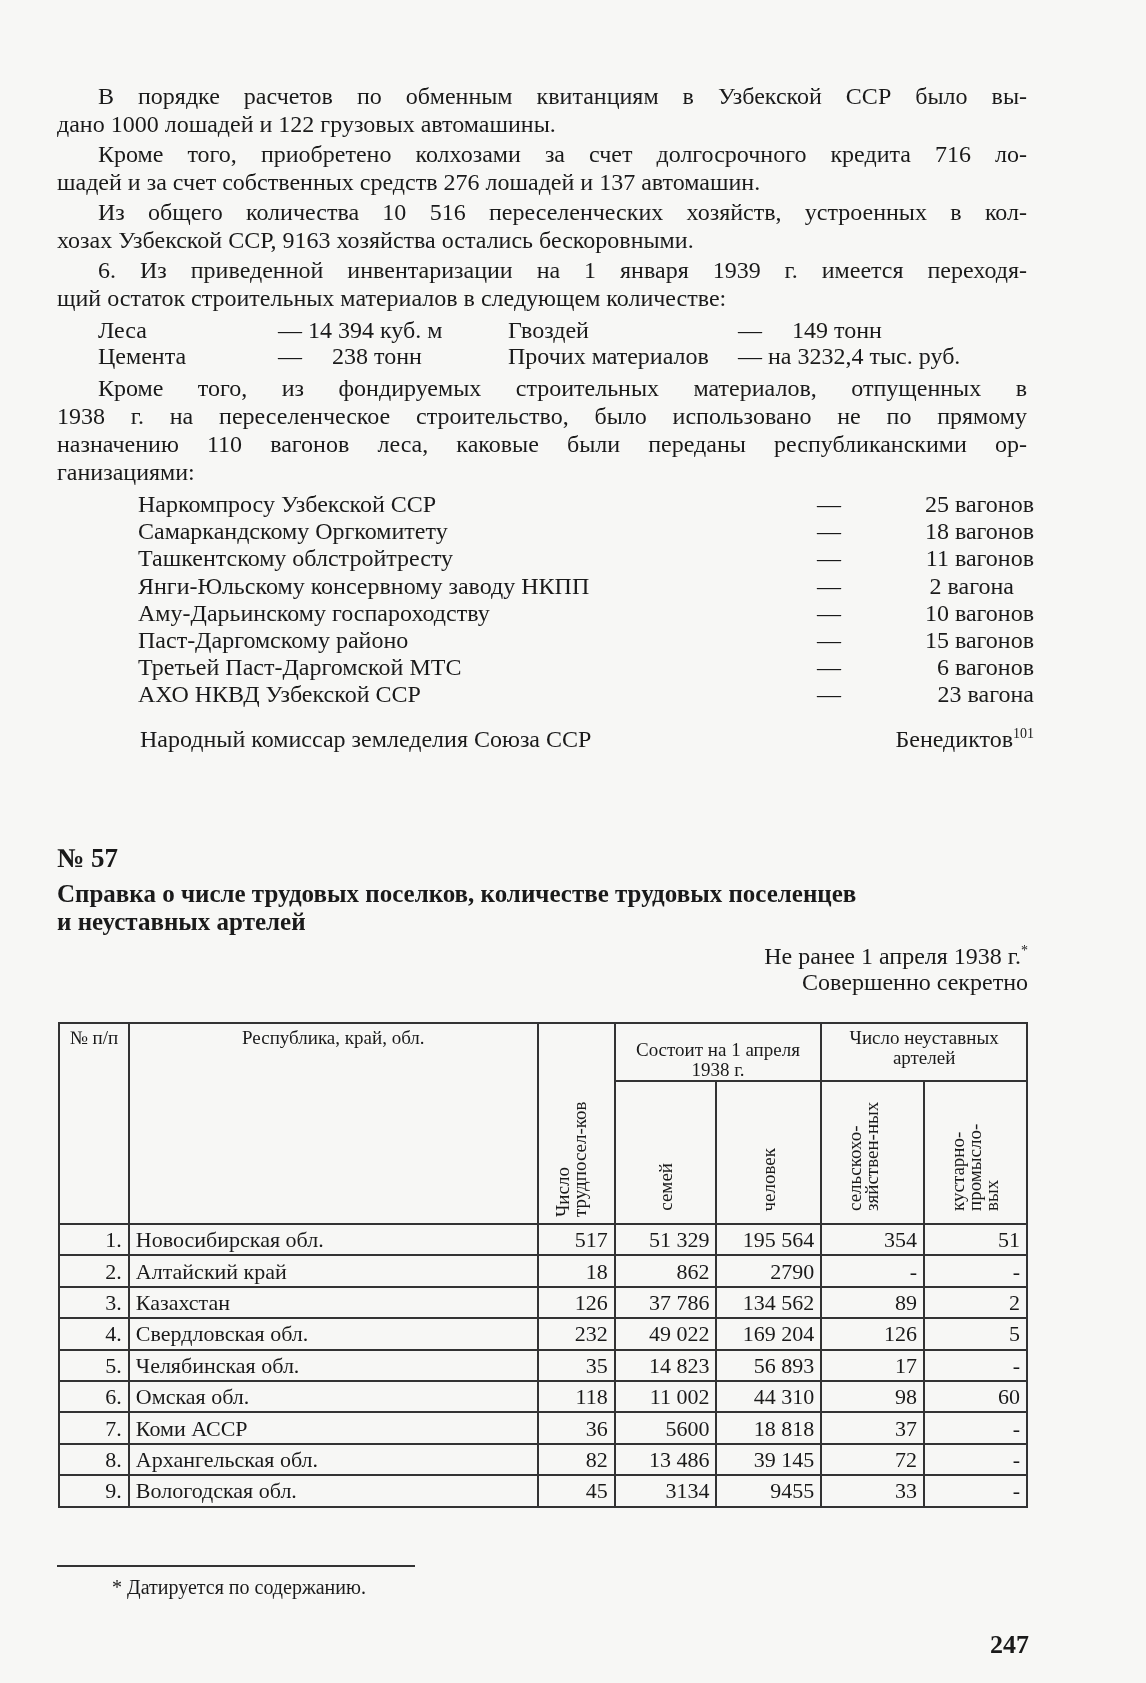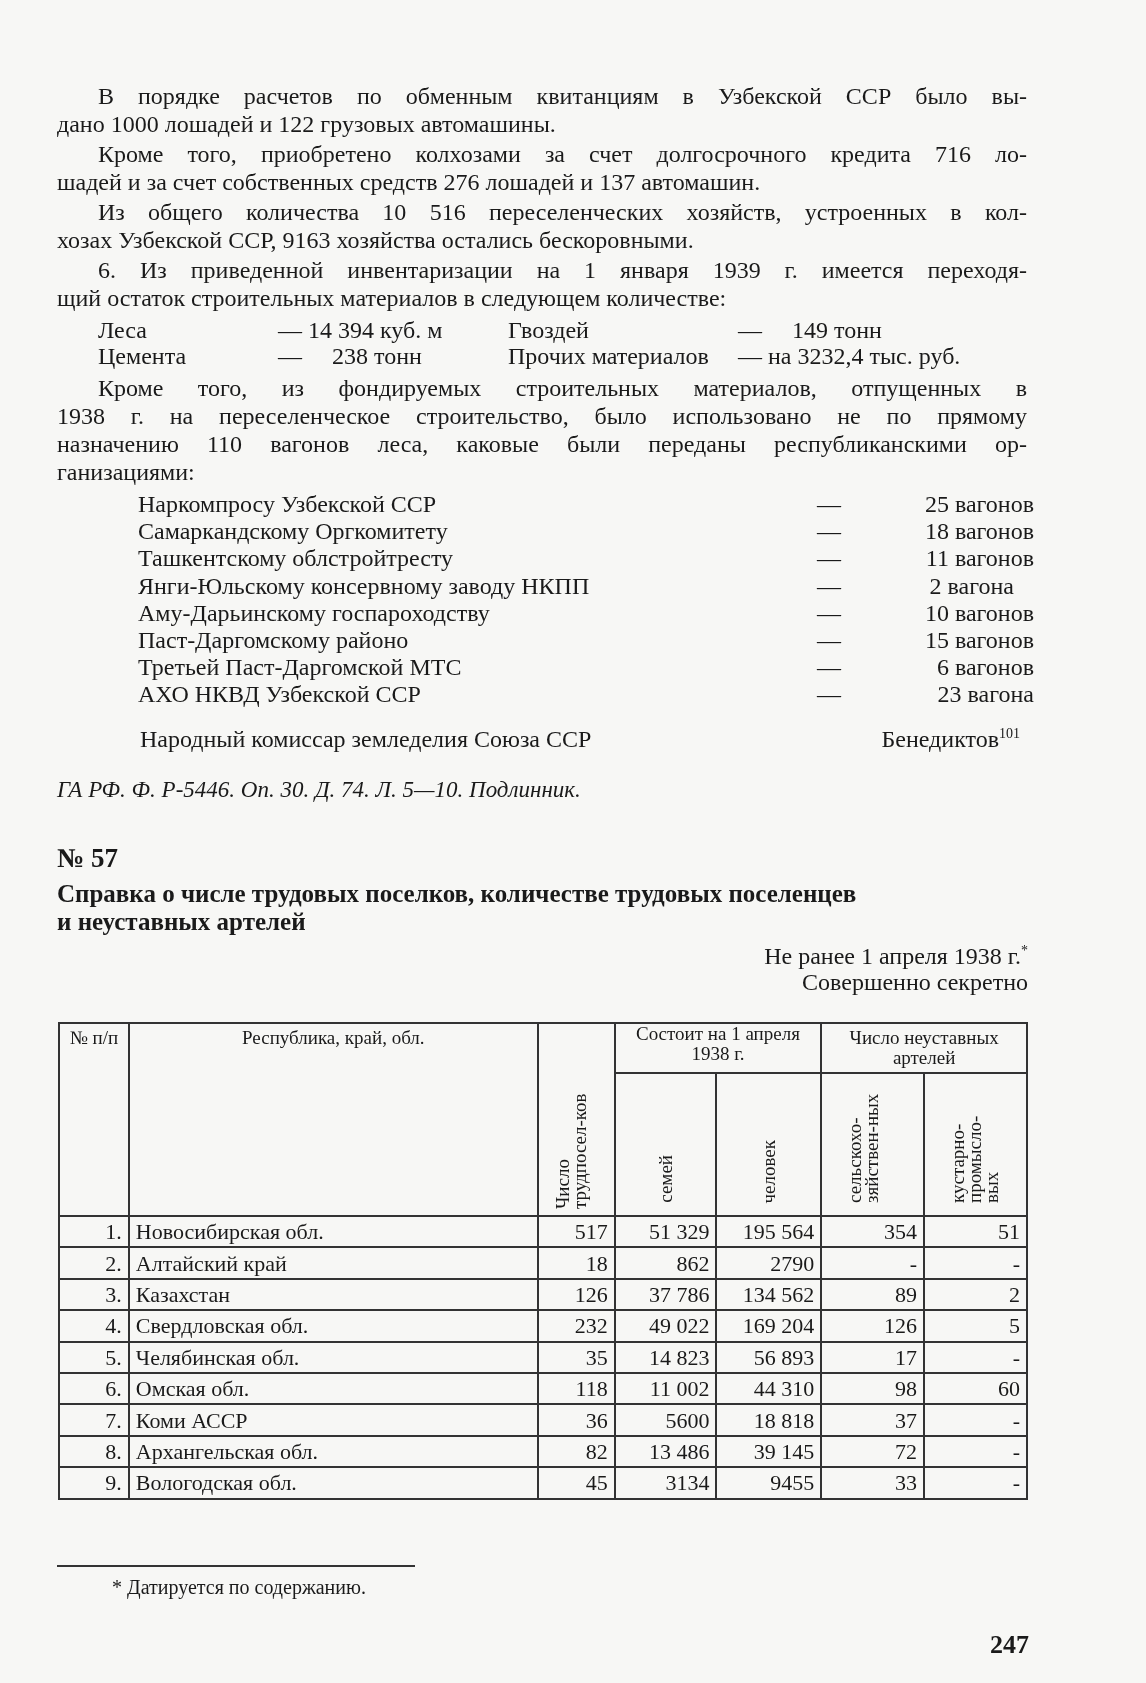--- a/index.html
+++ b/index.html
@@ -96,24 +96,23 @@
     <span class="dash" style="top:653px">—</span>
     <span class="orgval" style="top:653px">6 вагонов</span>
 
     <span class="org" style="top:680px">АХО НКВД Узбекской ССР</span>
     <span class="dash" style="top:680px">—</span>
     <span class="orgval" style="top:680px">23 вагона</span>
   </div>
 
   <div>
     <span class="mat" style="left:140px; top:725px">Народный комиссар земледелия Союза ССР</span>
-    <span class="mat" style="right:126px; top:725px"><span>Бенедиктов</span><sup>101</sup></span>
-  </div>
-
-  <div class="source">ГА РФ. Ф. Р-5446. Оп. 30. Д. 74. Л. 5—10. Подлинник.</div>
+    <span class="mat" style="right:112px; top:725px"><span>Бенедиктов</span><sup>101</sup></span>
+  </div>
+
 
   <div class="docnum">№ 57</div>
   <div class="doctitle">
     <div>Справка о числе трудовых поселков, количестве трудовых поселенцев</div>
     <div>и неуставных артелей</div>
   </div>
 
   <div class="dateline" style="top:942px"><span>Не ранее 1 апреля 1938 г.</span><sup>*</sup></div>
   <div class="dateline" style="top:968px">Совершенно секретно</div>
 
@@ -127,21 +126,21 @@
         <col style="width:103px">
         <col style="width:103px">
     </colgroup>
     <thead>
       <tr style="height:50px">
         <th rowspan="2" style="text-align:center; padding-top:4px">№ п/п</th>
         <th rowspan="2" style="text-align:center; padding-top:4px">Республика, край, обл.</th>
         <th rowspan="2" style="vertical-align:bottom; padding-bottom:6px">
             <div class="vert" style="height:130px; width:44px">Число трудпосел-ков</div>
           </th>
-        <th colspan="2" style="text-align:center; padding-top:0">Состоит на 1 апреля 1938 г.</th>
+        <th colspan="2" style="text-align:center; padding-top:16px">Состоит на 1 апреля 1938 г.</th>
         <th colspan="2" style="text-align:center; padding-top:4px">Число неуставных артелей</th>
       </tr>
       <tr style="height:143px">
         <th style="vertical-align:bottom; padding-bottom:12px">
             <div class="vert">семей</div>
           </th>
         <th style="vertical-align:bottom; padding-bottom:12px">
             <div class="vert">человек</div>
           </th>
         <th style="vertical-align:bottom; padding-bottom:12px">

